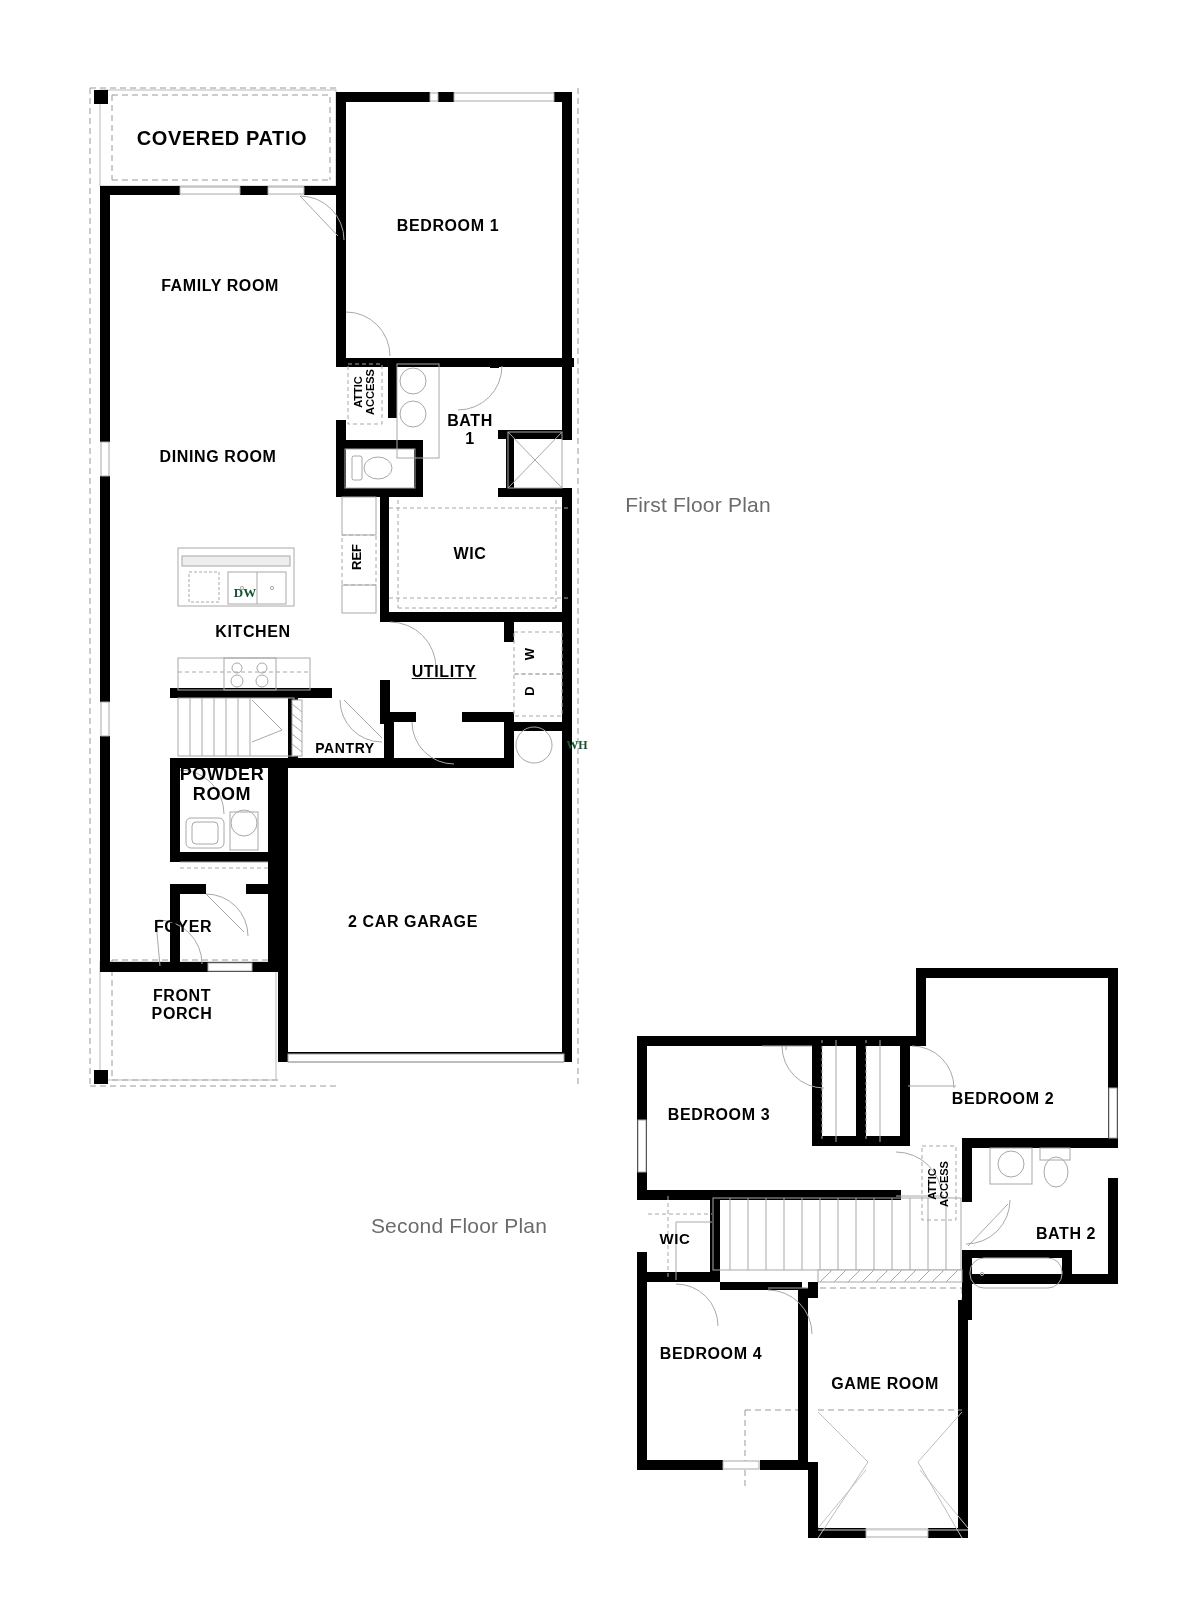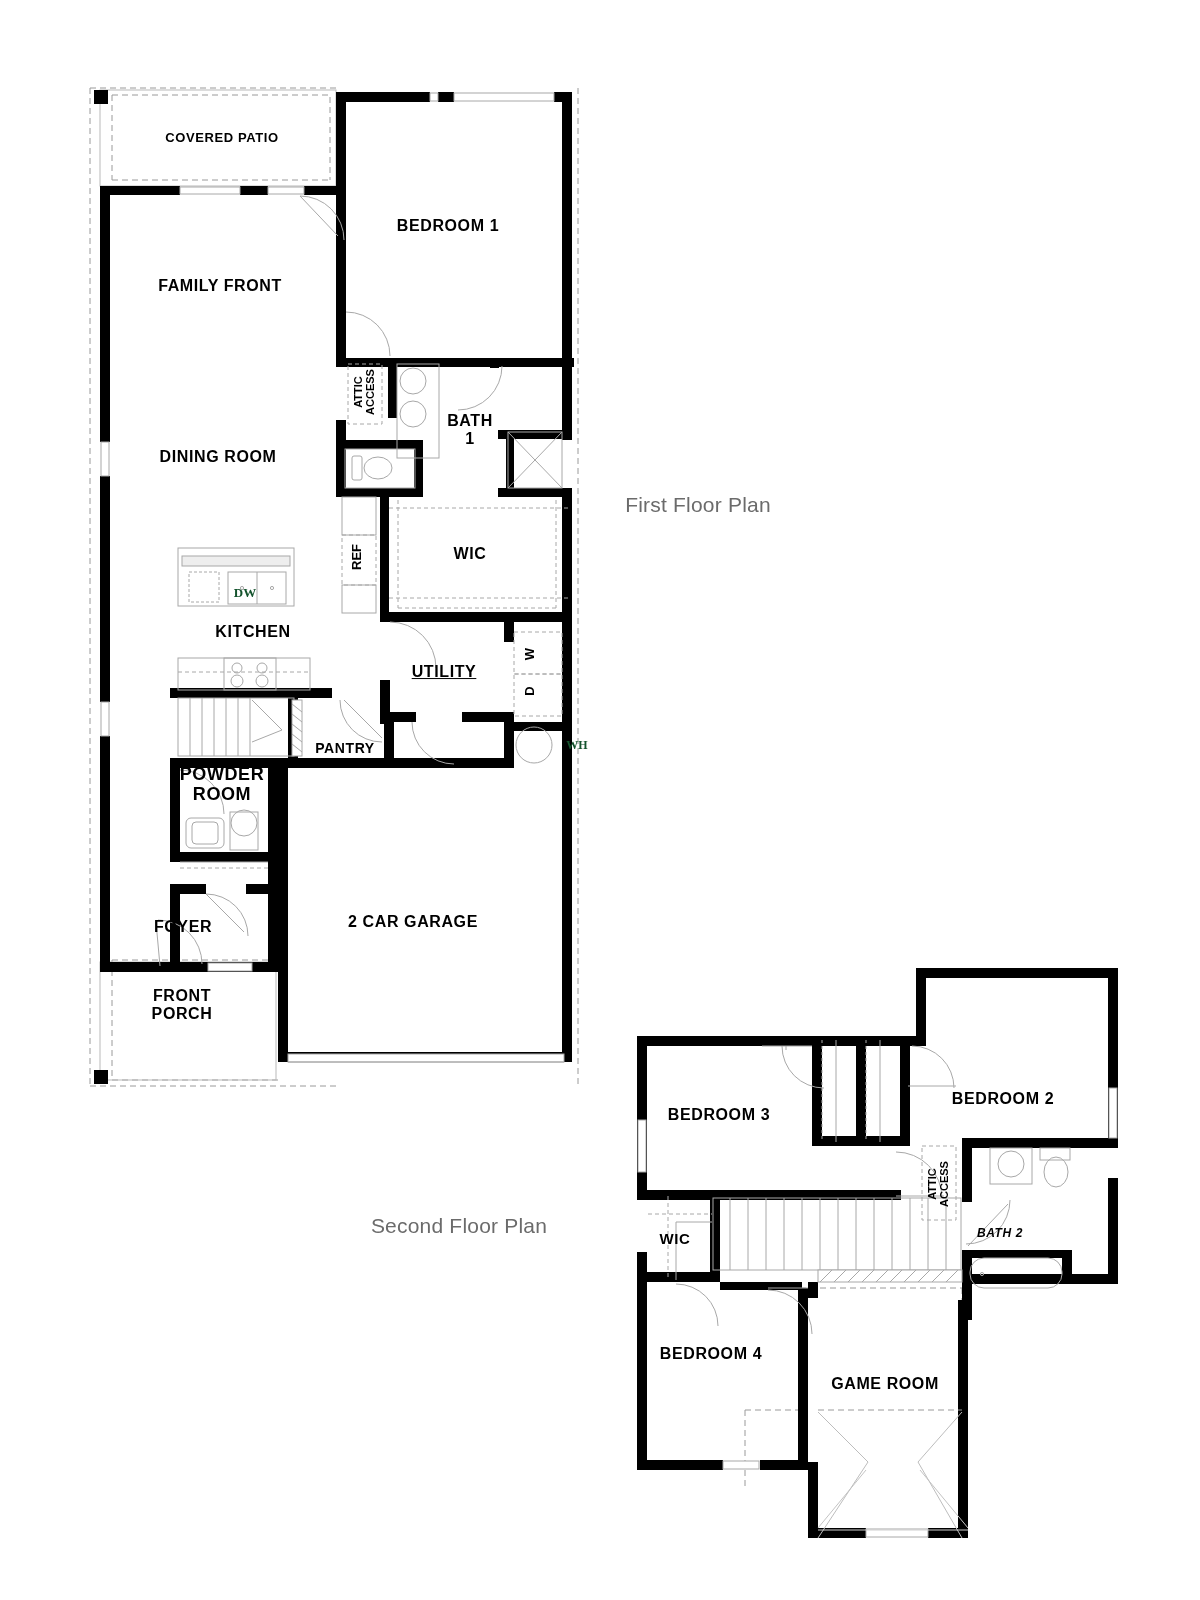--- a/index.html
+++ b/index.html
@@ -406,23 +406,23 @@
       <path d="M818 1538 L868 1462 M962 1538 L918 1462" stroke="#bdbdbd" stroke-dasharray="0"></path>
       <path d="M818 1528 L866 1470 M968 1528 L920 1470" stroke="#c3c3c3"></path>
 
       <path d="M818 1530 L968 1530" stroke="#cfcfcf"></path>
     </g>
   </g>
 </svg>
 
 <div class="plan-title" style="left:698px; top:505px;">First Floor Plan</div>
 
-<div class="room-label" style="left:222px; top:138px; font-size:13px;">COVERED PATIO</div>
+<div class="room-label" style="left:222px; top:138px; font-size:20px;">COVERED PATIO</div>
 <div class="room-label" style="left:448px; top:226px; font-size:16px;">BEDROOM 1</div>
-<div class="room-label" style="left:220px; top:286px; font-size:16px;">FAMILY FRONT</div>
+<div class="room-label" style="left:220px; top:286px; font-size:16px;">FAMILY ROOM</div>
 <div class="room-label" style="left:218px; top:457px; font-size:16px;">DINING ROOM</div>
 <div class="room-label" style="left:470px; top:430px; font-size:16px;">BATH
 1</div>
 <div class="room-label" style="left:470px; top:554px; font-size:16px;">WIC</div>
 <div class="room-label" style="left:253px; top:632px; font-size:16px;">KITCHEN</div>
 <div class="room-label" style="left:444px; top:672px; font-size:16px;text-decoration:underline;">UTILITY</div>
 <div class="room-label" style="left:345px; top:749px; font-size:14px;">PANTRY</div>
 <div class="room-label" style="left:222px; top:784px; font-size:18px;">POWDER
 ROOM</div>
 <div class="room-label" style="left:413px; top:922px; font-size:16px;">2 CAR GARAGE</div>
@@ -435,19 +435,19 @@
 <div class="vert-label" style="left:530px; top:654px; font-size:13px;">W</div>
 <div class="vert-label" style="left:530px; top:691px; font-size:13px;">D</div>
 <div class="appl-label" style="left:534px; top:745px; font-size:12px;">WH</div>
 <div class="vert-label" style="left:364px; top:392px; font-size:11px;">ATTIC
 ACCESS</div>
 
 <div class="plan-title" style="left:459px; top:1226px;">Second Floor Plan</div>
 
 <div class="room-label" style="left:1003px; top:1055px; font-size:16px;margin-top:44px;">BEDROOM 2</div>
 <div class="room-label" style="left:719px; top:1115px; font-size:16px;">BEDROOM 3</div>
-<div class="room-label" style="left:1000px; top:1234px; font-size:12px;font-style:italic;">BATH 2</div>
+<div class="room-label" style="left:1066px; top:1234px; font-size:16px;">BATH 2</div>
 <div class="room-label" style="left:675px; top:1239px; font-size:15px;">WIC</div>
 <div class="room-label" style="left:711px; top:1354px; font-size:16px;">BEDROOM 4</div>
 <div class="room-label" style="left:885px; top:1384px; font-size:16px;">GAME ROOM</div>
 
 <div class="vert-label" style="left:938px; top:1184px; font-size:11px;">ATTIC
 ACCESS</div>
 
 </body></html>

